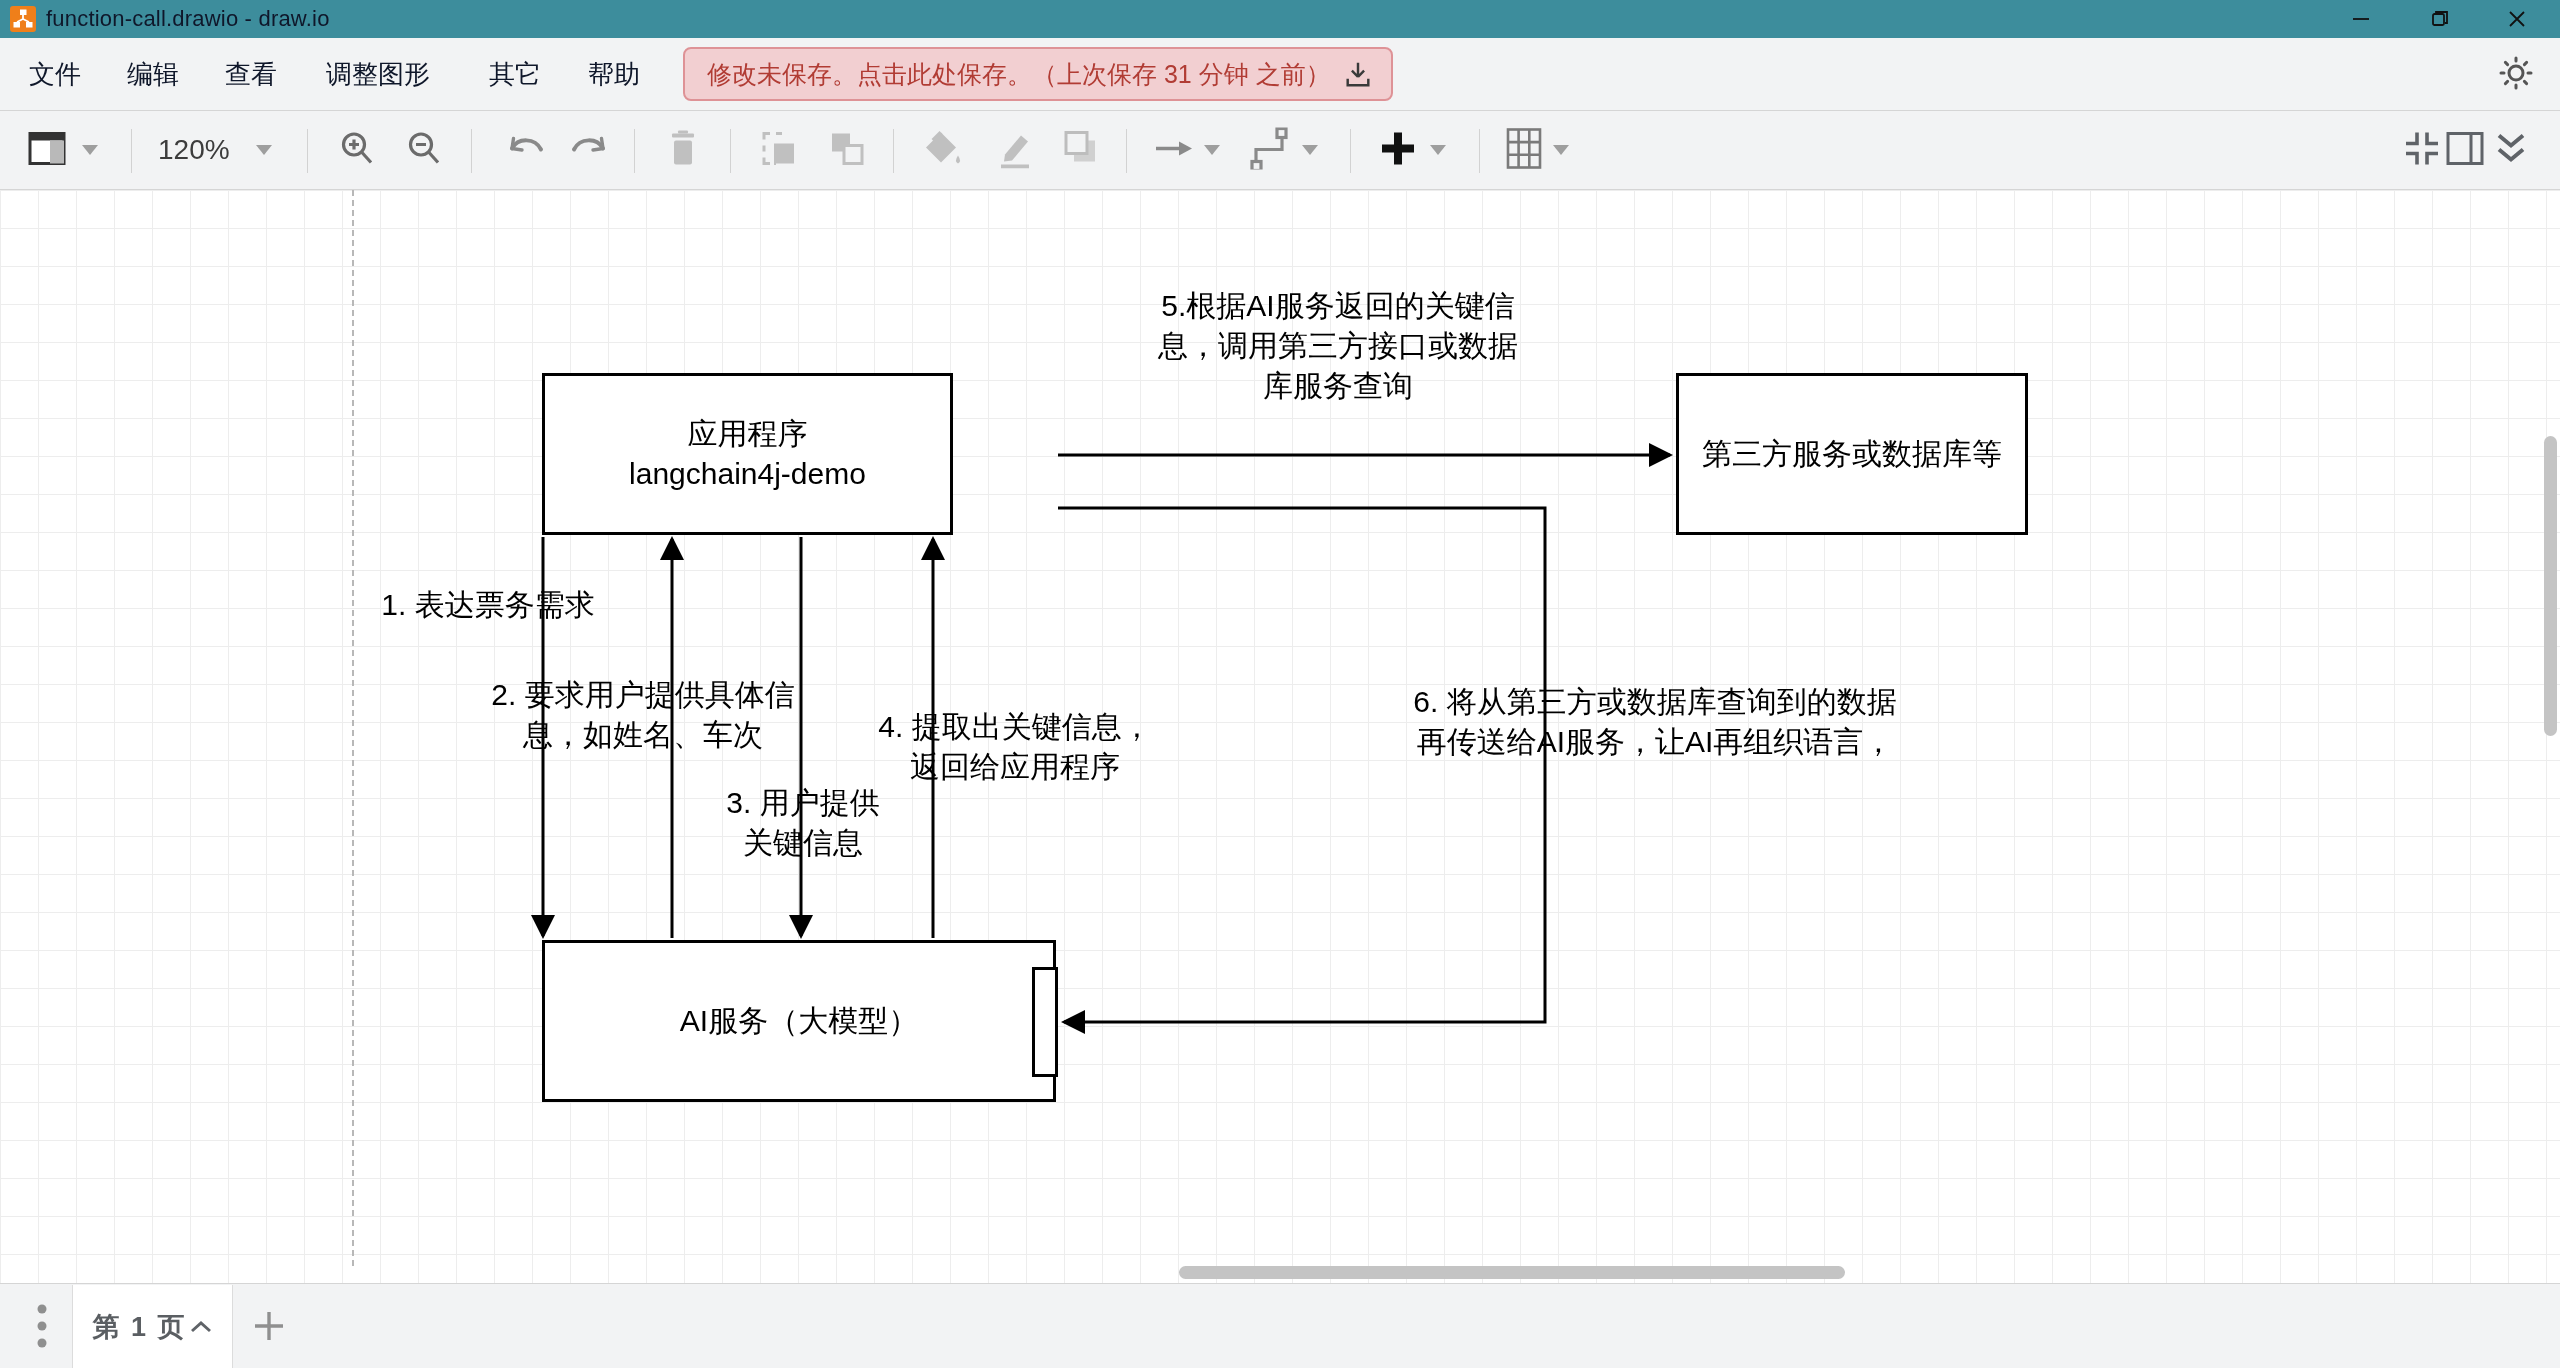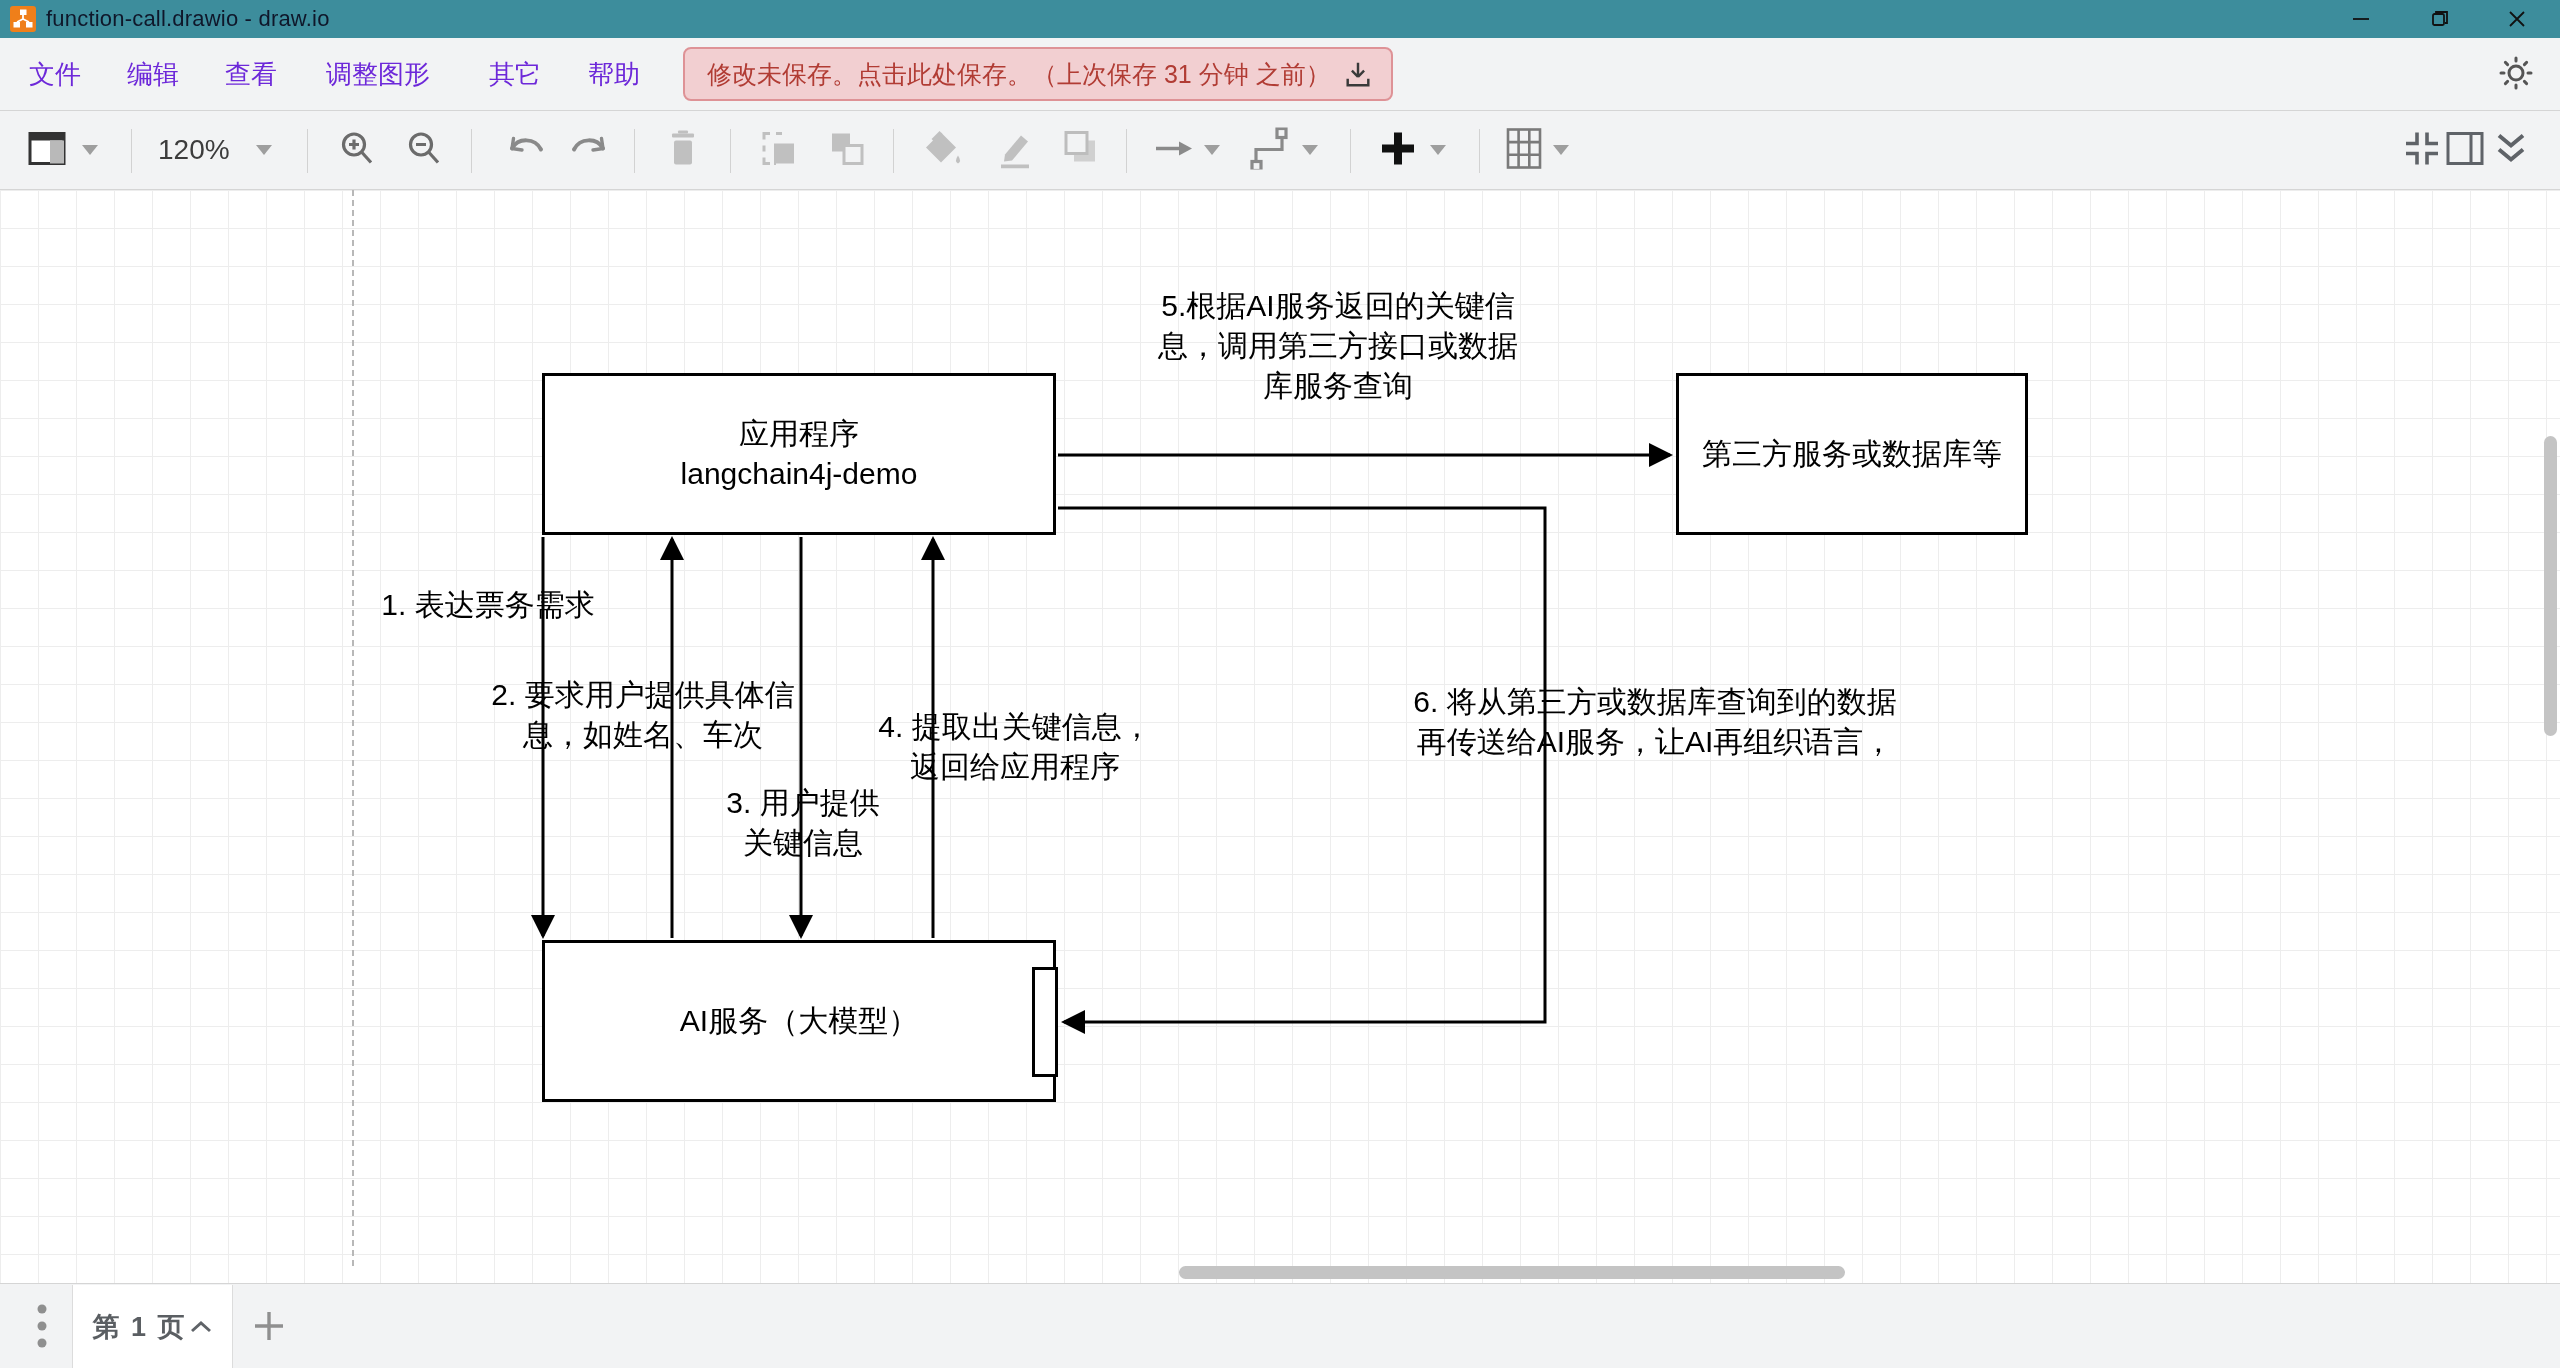--- a/index.html
+++ b/index.html
@@ -10,21 +10,21 @@
   
   .titlebar { position:absolute; left:0; top:0; width:2560px; height:38px; background:#3d8d9c; }
   .titlebar .logo { position:absolute; left:10px; top:6px; width:26px; height:26px; }
   .titlebar .title { position:absolute; left:46px; top:6px; font-size:22px; color:#0f172a; letter-spacing:.2px; }
   .winbtn { position:absolute; top:0; width:46px; height:38px; background:transparent; border:none; cursor:pointer; }
   .winbtn svg { position:absolute; left:13px; top:9px; }
   .btn-min   { left:2338px; } .btn-restore { left:2417px; } .btn-close { left:2494px; }
 
   
   .menubar { position:absolute; left:0; top:38px; width:2560px; height:72px; background:#f2f3f4; }
-  .menu-item { position:absolute; top:0; height:72px; line-height:72px; font-size:26px; color:#6d28d9; cursor:pointer; }
+  .menu-item { position:absolute; top:0; height:72px; line-height:72px; font-size:26px; color:#0f172a; cursor:pointer; }
   .mi-0{left:29px;} .mi-1{left:127px;} .mi-2{left:225px;} .mi-3{left:326px;} .mi-4{left:489px;} .mi-5{left:588px;}
   .warning-pill { position:absolute; left:683px; top:9px; height:54px; padding:0 18px 0 22px;
       display:flex; align-items:center; gap:12px; background:#f2cfd1; border:2px solid #de9296;
       border-radius:8px; cursor:pointer; }
   .warning-pill .wtxt { font-size:25px; color:#b13c34; white-space:nowrap; }
   .theme-toggle { position:absolute; left:2496px; top:16px; width:40px; height:40px; background:none; border:none; cursor:pointer; }
 
   
   .toolbar { position:absolute; left:0; top:110px; width:2560px; height:80px; background:#f2f3f4;
       border-top:1px solid #d5d5d5; border-bottom:1px solid #d5d5d5; }
@@ -34,21 +34,21 @@
   .caret { width:0; height:0; border-left:8px solid transparent; border-right:8px solid transparent; border-top:10px solid #9e9e9e; }
 
   
   .canvas { position:absolute; left:0; top:190px; width:2560px; height:1093px; background:#ffffff;
       background-image:linear-gradient(to right,#ededed 1px,transparent 1px),
                        linear-gradient(to bottom,#ededed 1px,transparent 1px);
       background-size:38px 38px; overflow:hidden; }
   .page-boundary { position:absolute; left:352px; top:0; height:1076px; width:0; border-left:2px dashed #b8b8b8; }
   .node { position:absolute; background:#fff; border:3px solid #000; display:flex; flex-direction:column;
       align-items:center; justify-content:center; font-size:30px; color:#000; z-index:2; line-height:40px; }
-  .node-app   { left:542px;  top:183px; width:514px; height:162px; }
+  .node-app   { left:542px;  top:183px; width:411px; height:162px; }
   .node-third { left:1676px; top:183px; width:352px; height:162px; }
   .node-ai    { left:542px;  top:750px; width:514px; height:162px;text-align:center; }
   .node-port  { position:absolute; left:1032px; top:777px; width:26px; height:110px; background:#fff;
       border:3px solid #000; z-index:4; }
   .edges { position:absolute; left:0; top:0; width:2560px; height:1093px; z-index:5; pointer-events:none; }
   .lbl { position:absolute; transform:translateX(-50%); text-align:center; font-size:30px; line-height:40px;
       color:#000; white-space:nowrap; z-index:3; }
   .lbl span { display:block; }
   .lbl-1{ left:488px;  top:395px; } .lbl-2{ left:643px;  top:485px; }
   .lbl-3{ left:803px;  top:593px; } .lbl-4{ left:1015px; top:517px; }

